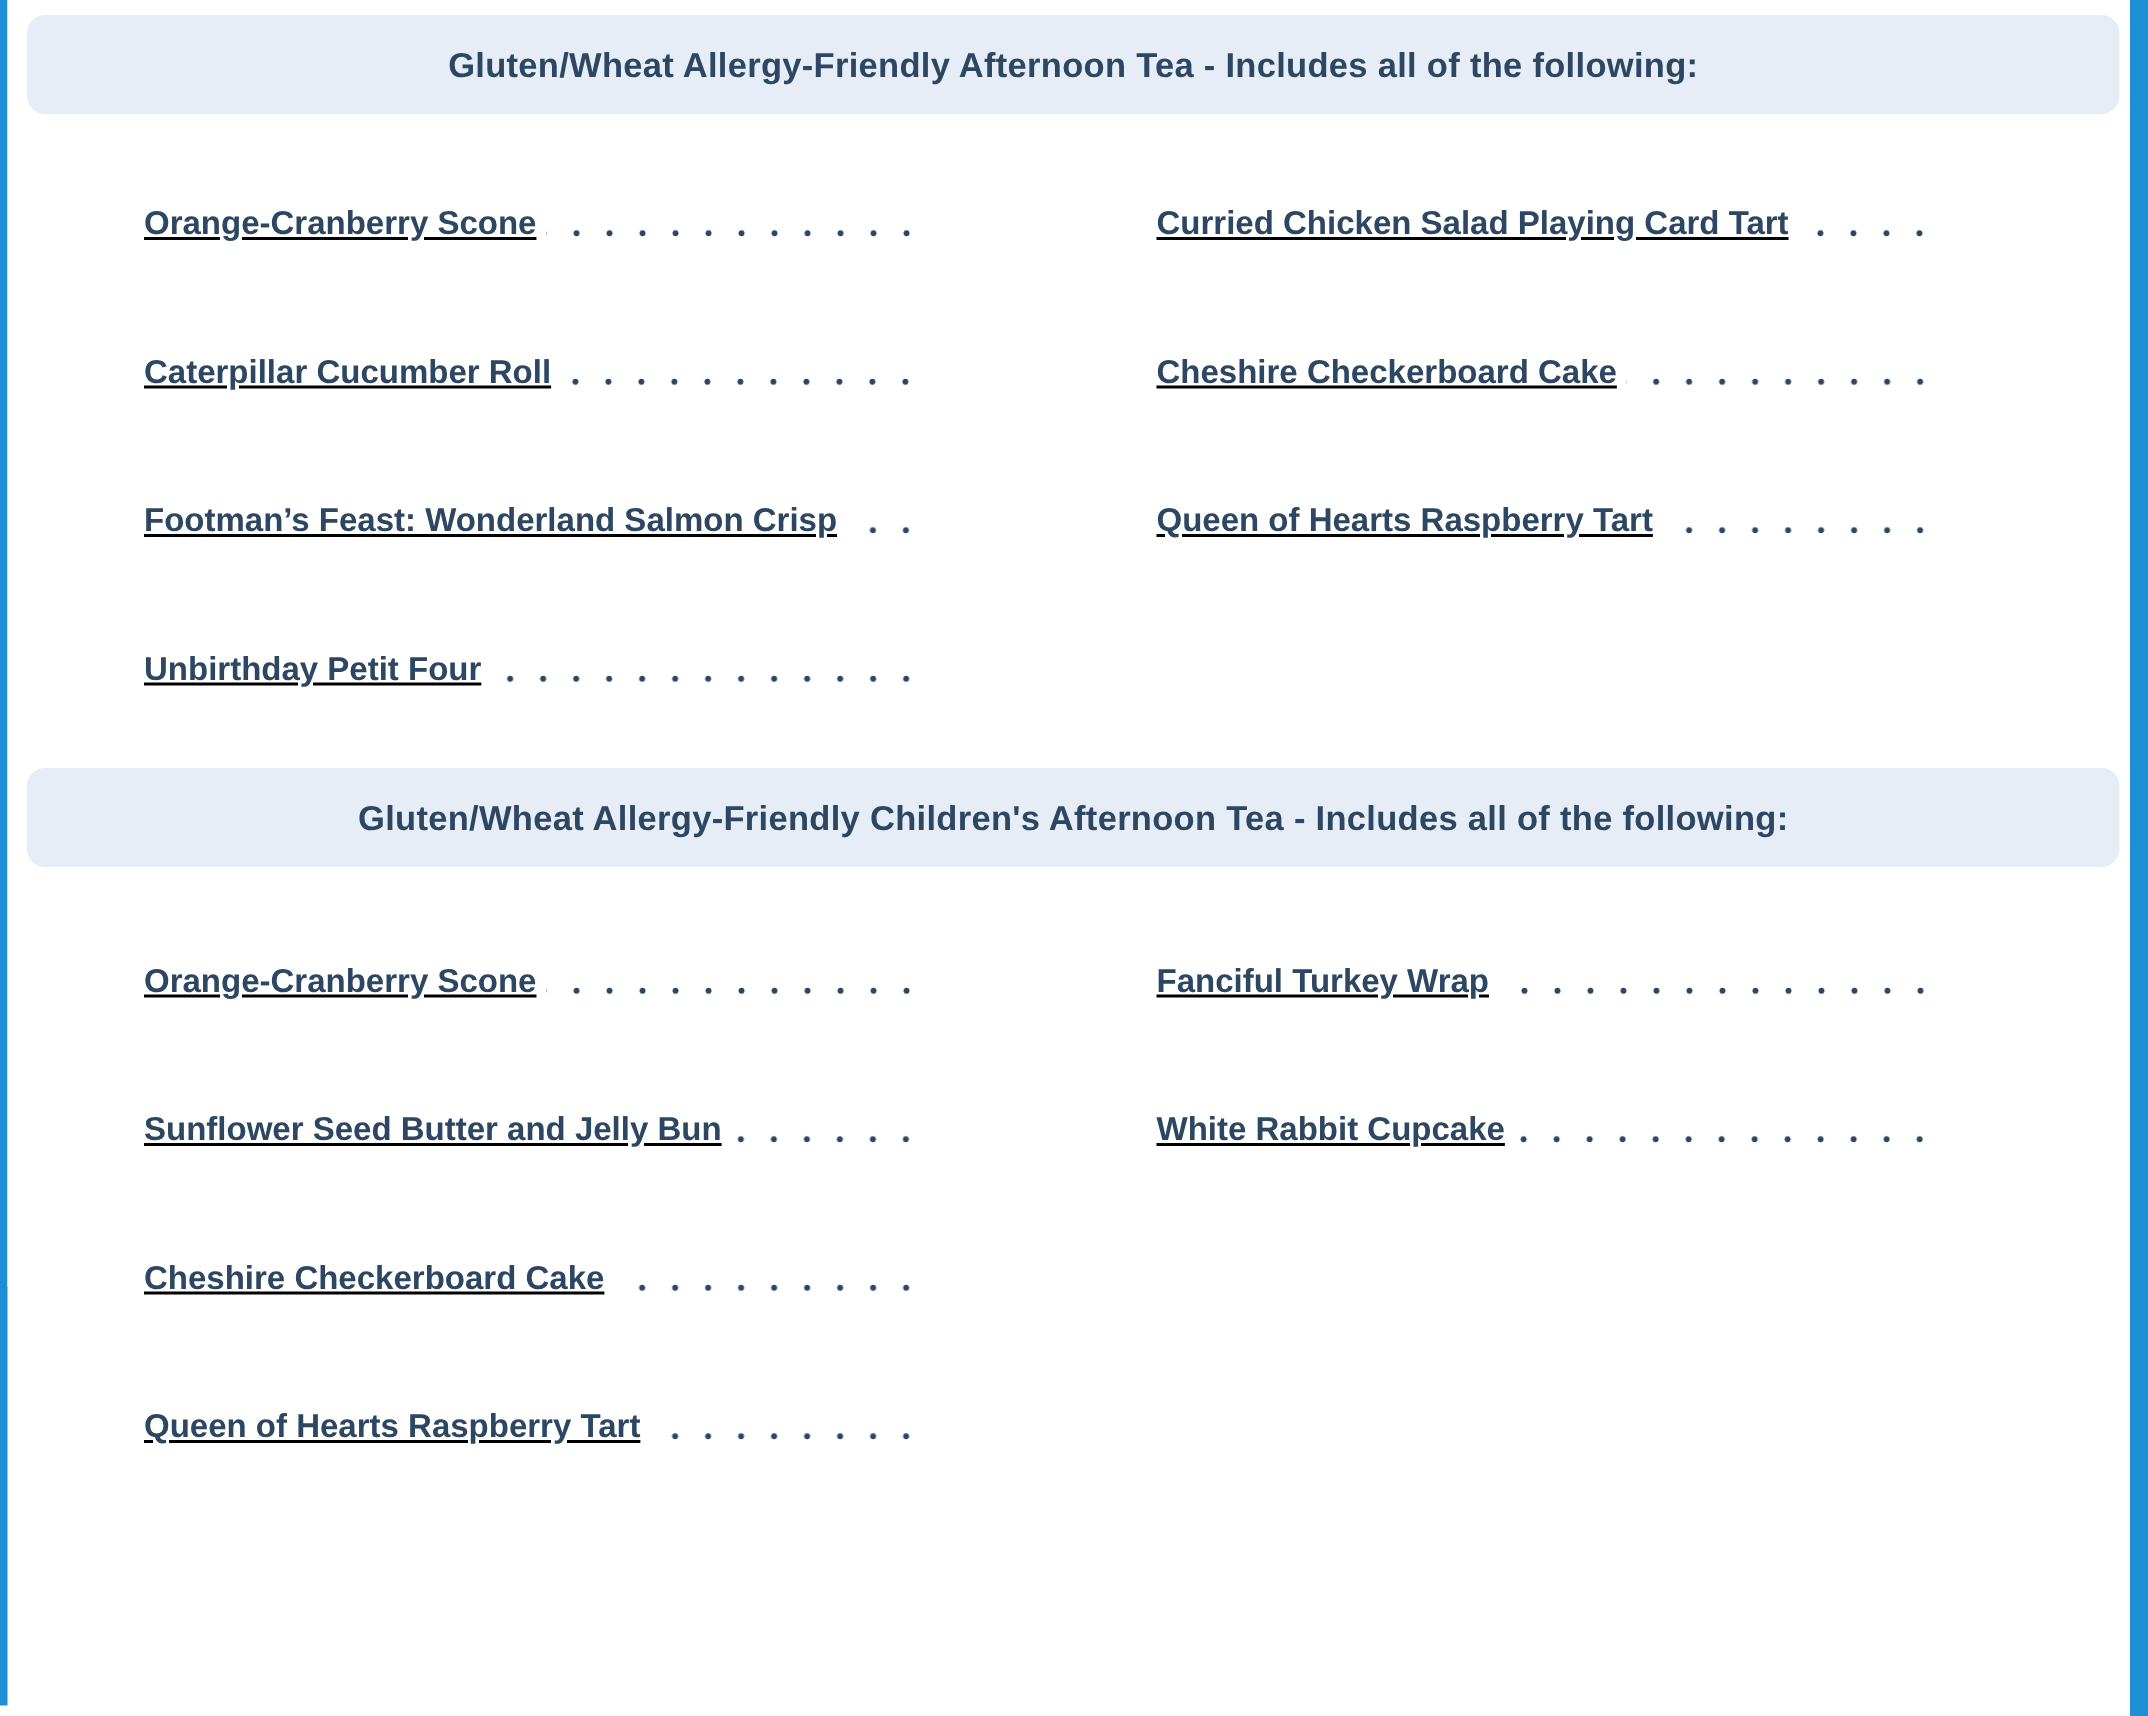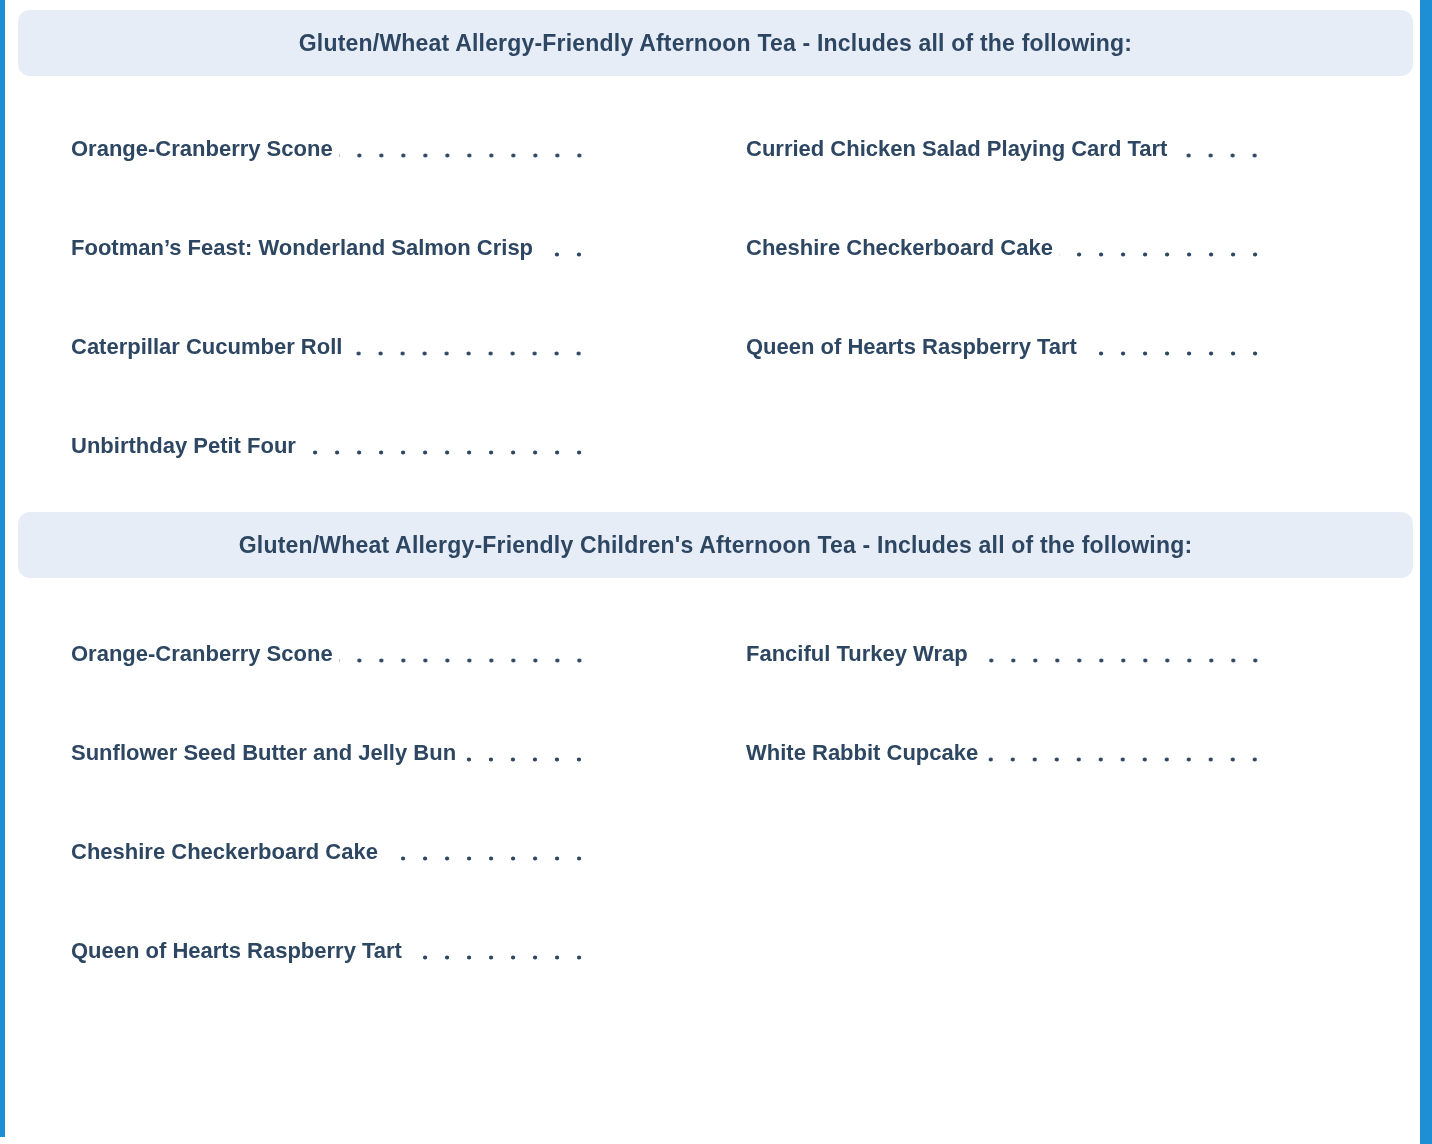--- a/index.html
+++ b/index.html
@@ -37,21 +37,22 @@
   .section-header .header-text{
     font-size:23px;
     font-weight:700;
     color:var(--navy);
     letter-spacing:.2px;
   }
   .section:first-child{margin-top:10px;}
   .section + .section{margin-top:17px;}
   .cols{
     display:flex;
-    padding:23px 0 0 66px;
+    padding:23px 0 0 91px;
+    text-decoration:underline;
   }
   .section:last-child .cols{padding-top:26px;}
   .col{width:520px;}
   .col + .col{margin-left:155px;width:521px;}
   .item{
     height:99px;
     display:flex;
     align-items:center;
   }
   .item .label{
@@ -85,26 +86,26 @@
       <span class="header-text">Gluten/Wheat Allergy-Friendly Afternoon Tea - Includes all of the following:</span>
     </div>
     <div class="cols">
   <div class="col">
   <div class="item">
     <span class="label">Orange-Cranberry Scone</span>
     <span class="leader"></span>
   </div>
 
   <div class="item">
-    <span class="label">Footman’s Feast: Wonderland Salmon Crisp</span>
+    <span class="label">Caterpillar Cucumber Roll</span>
     <span class="leader"></span>
   </div>
 
   <div class="item">
-    <span class="label">Caterpillar Cucumber Roll</span>
+    <span class="label">Footman’s Feast: Wonderland Salmon Crisp</span>
     <span class="leader"></span>
   </div>
 
   <div class="item">
     <span class="label">Unbirthday Petit Four</span>
     <span class="leader"></span>
   </div>
 
 </div>
 

